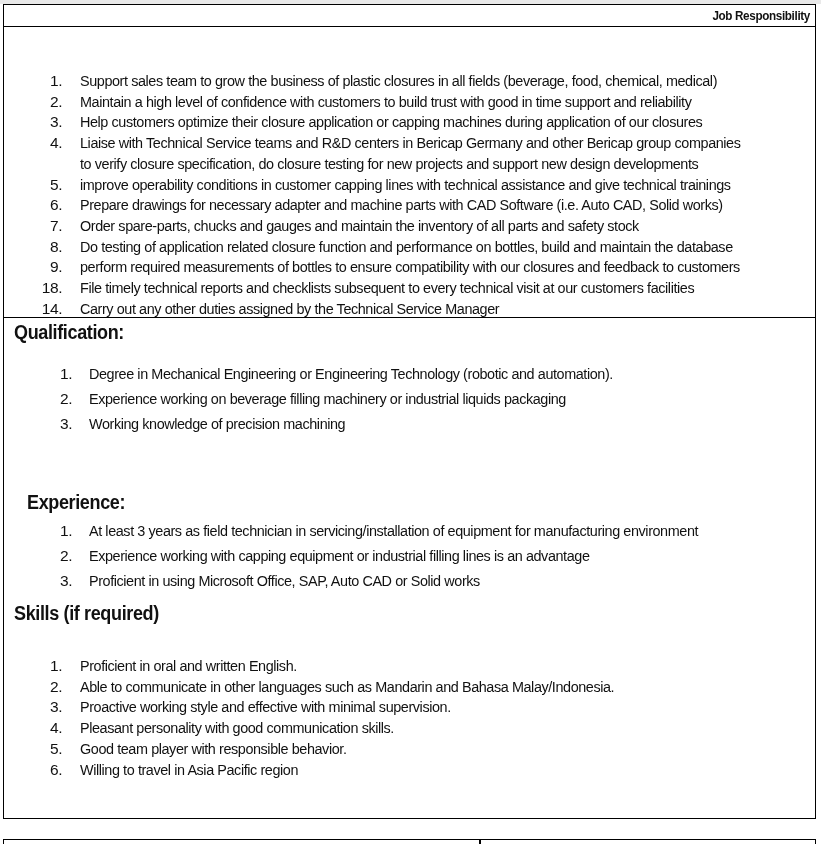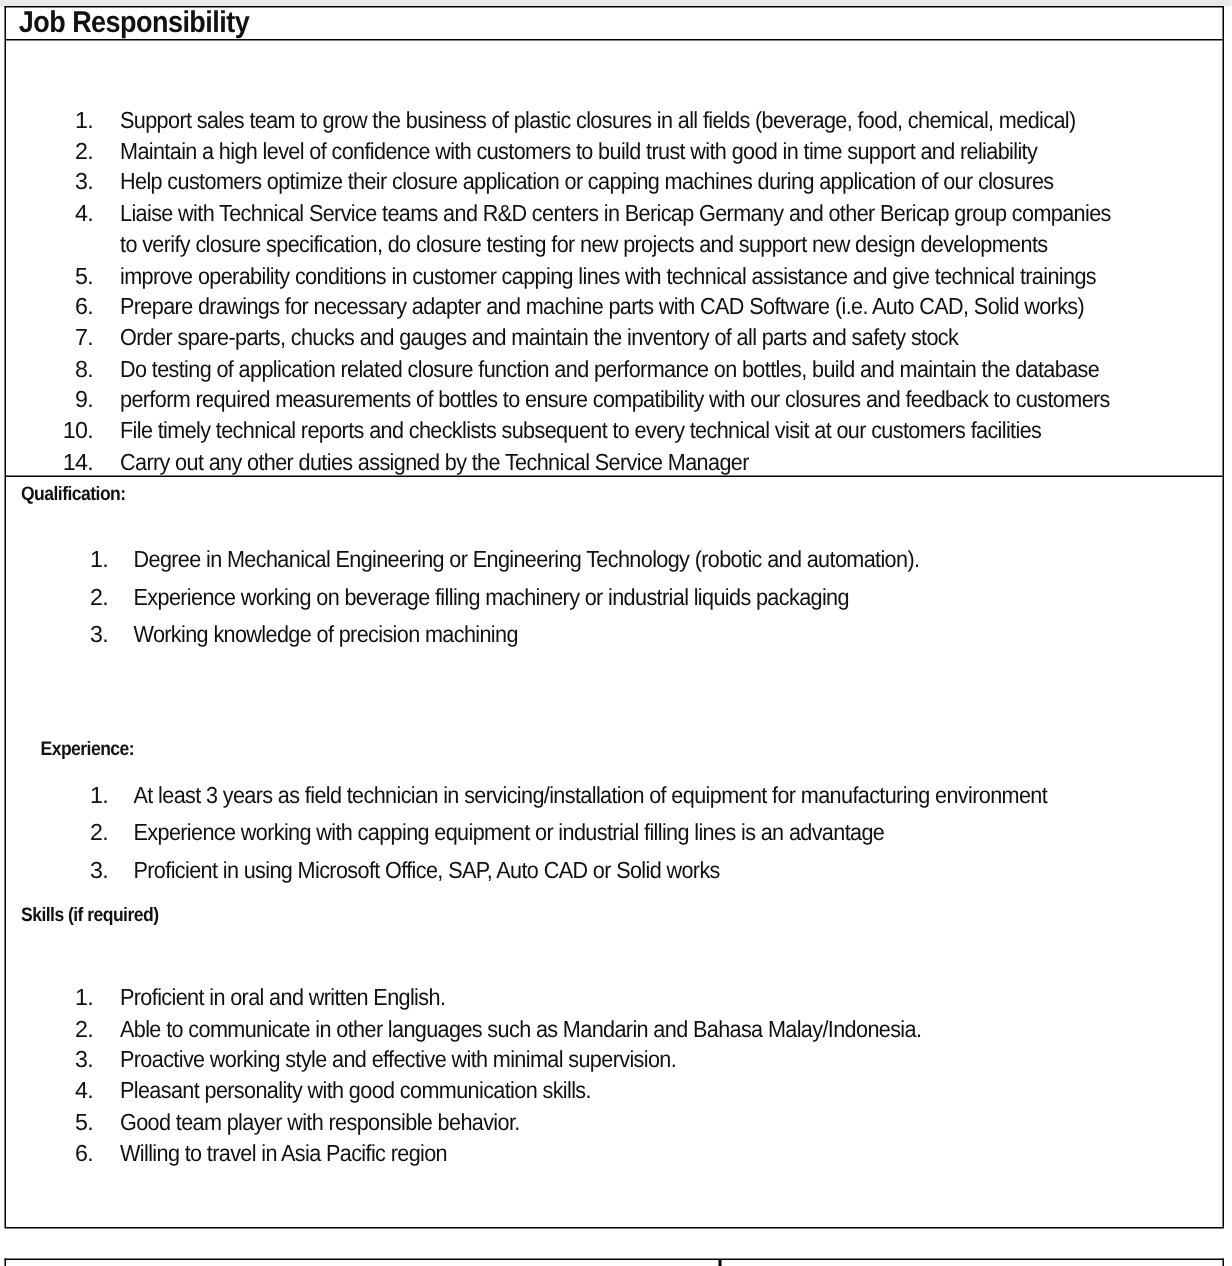--- a/index.html
+++ b/index.html
@@ -16,23 +16,23 @@
     .doc-table {
       position: absolute; left: 3px; top: 4px;
       width: 813px;
       border: 1.5px solid #000;
       border-bottom: none;
       box-sizing: border-box;
     }
     .hdr {
       height: 21px;
       border-bottom: 1.5px solid #000;
-      text-align: left;
+      text-align: right;
       font-weight: bold;
-      font-size: 20px;
+      font-size: 13px;
       line-height: 21px;
       letter-spacing: -0.4px;
     }
     .hdr span { display: inline-block; transform: scaleX(0.9); transform-origin: center; }
     .cell {
       border-bottom: 1.5px solid #000;
       position: relative;
     }
     .list { margin: 0; padding: 0; list-style: none; }
     .li {
@@ -48,21 +48,21 @@
     }
     .li .txt { display: inline-block; transform: scaleX(0.93); transform-origin: left; }
     .resp-cell { height: 290px; }
     .resp-list { position: absolute; left: 0; top: 44px; width: 100%; }
     .resp-list .li { padding-left: 76px; }
     .resp-list .num { left: 30px; width: 28px; }
 
     .comp-cell { height: 500px; border-bottom: 1.5px solid #000; }
     .sub {
       position: absolute; left: 10px;
-      font-weight: bold; font-size: 13px;
+      font-weight: bold; font-size: 20px;
       text-decoration: underline;
       letter-spacing: -0.4px;
     }
     .sub span { display: inline-block; transform: scaleX(0.9); transform-origin: left; }
     .qual-list { position: absolute; left: 0; top: 43px; width: 100%; }
     .qual-list .li { padding-left: 85px; line-height: 25px; }
     .qual-list .num { left: 40px; width: 28px; }
     .exp-list { position: absolute; left: 0; top: 200px; width: 100%; }
     .exp-list .li { padding-left: 85px; line-height: 25px; }
     .exp-list .num { left: 40px; width: 28px; }
@@ -95,21 +95,21 @@
     <ol class="list resp-list">
       <li class="li"><span class="num">1.</span><span class="txt">Support sales team to grow the business of plastic closures in all fields (beverage, food, chemical, medical)</span></li>
       <li class="li"><span class="num">2.</span><span class="txt">Maintain a high level of confidence with customers to build trust with good in time support and reliability</span></li>
       <li class="li"><span class="num">3.</span><span class="txt">Help customers optimize their closure application or capping machines during application of our closures</span></li>
       <li class="li"><span class="num">4.</span><span class="txt">Liaise with Technical Service teams and R&amp;D centers in Bericap Germany and other Bericap group companies</span><br><span class="txt">to verify closure specification, do closure testing for new projects and support new design developments</span></li>
       <li class="li"><span class="num">5.</span><span class="txt">improve operability conditions in customer capping lines with technical assistance and give technical trainings</span></li>
       <li class="li"><span class="num">6.</span><span class="txt">Prepare drawings for necessary adapter and machine parts with CAD Software (i.e. Auto CAD, Solid works)</span></li>
       <li class="li"><span class="num">7.</span><span class="txt">Order spare-parts, chucks and gauges and maintain the inventory of all parts and safety stock</span></li>
       <li class="li"><span class="num">8.</span><span class="txt">Do testing of application related closure function and performance on bottles, build and maintain the database</span></li>
       <li class="li"><span class="num">9.</span><span class="txt">perform required measurements of bottles to ensure compatibility with our closures and feedback to customers</span></li>
-      <li class="li"><span class="num">10.</span><span class="txt">File timely technical reports and checklists subsequent to every technical visit at our customers facilities</span></li>
+      <li class="li"><span class="num">18.</span><span class="txt">File timely technical reports and checklists subsequent to every technical visit at our customers facilities</span></li>
       <li class="li"><span class="num">14.</span><span class="txt">Carry out any other duties assigned by the Technical Service Manager</span></li>
     </ol>
   </div>
 
 
   <div class="cell comp-cell">
     <div class="sub" style="top:3px;"><span>Qualification:</span></div>
     <ol class="list qual-list">
       <li class="li"><span class="num">1.</span><span class="txt">Degree in Mechanical Engineering or Engineering Technology (robotic and automation).</span></li>
       <li class="li"><span class="num">2.</span><span class="txt">Experience working on beverage filling machinery or industrial liquids packaging</span></li>

